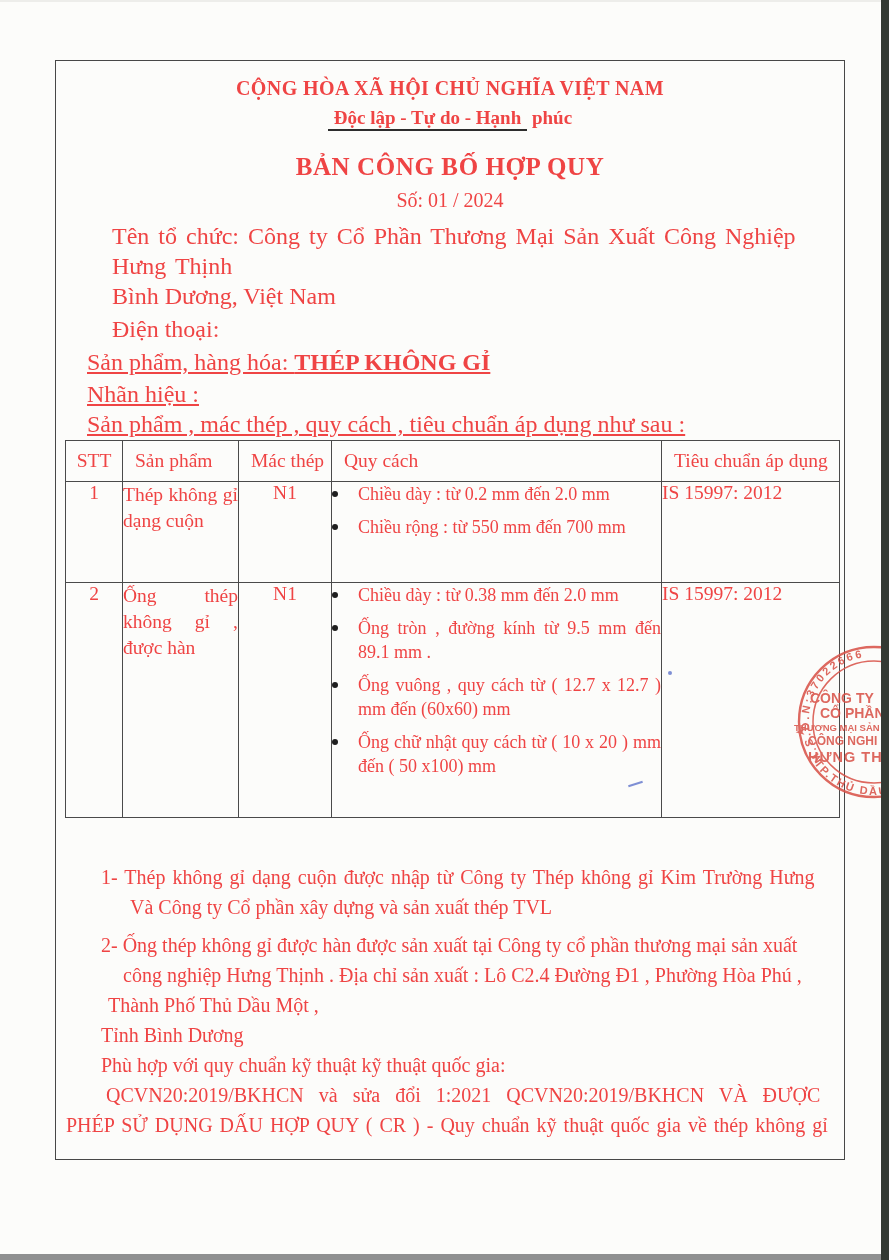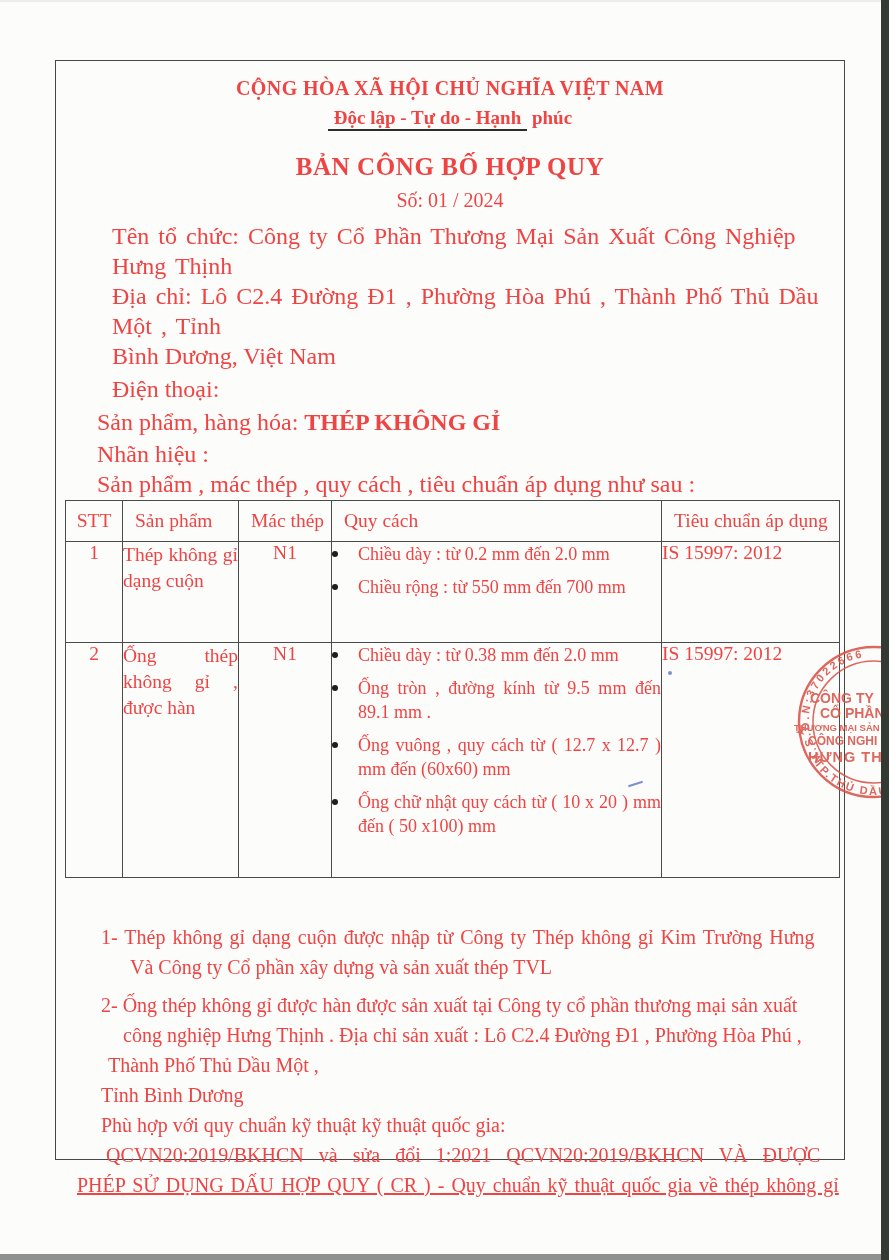--- a/index.html
+++ b/index.html
@@ -19,21 +19,21 @@
     border:1.6px solid #474747;background:transparent;
   }
   .center{text-align:center;}
   .b{font-weight:bold;}
   .hdr1{margin-top:12px;font-size:20px;line-height:30px;letter-spacing:.4px;}
   .hdr2{font-size:19px;line-height:30px;}
   .hdr2 .ul{border-bottom:2px solid #2d2d2d;padding:0 6px 1px 6px;}
   .doc-title{margin-top:16px;font-size:25px;line-height:36px;letter-spacing:.6px;}
   .doc-no{font-size:20px;line-height:30px;}
   .p{font-size:24px;line-height:30px;margin-left:56px;}
-  .p.ind{margin-left:41px;}
+  .p.ind{margin-left:31px;text-decoration:underline;}
   .ws3{word-spacing:3px;}
   .ws2{word-spacing:2px;}
   .mt3{margin-top:3px;}
   .mt6{margin-top:6px;}
   .mt2{margin-top:2px;}
 
   table.spec{
     border-collapse:collapse;margin-left:9px;margin-top:1px;
     table-layout:fixed;width:774px;
   }
@@ -56,21 +56,21 @@
   ul.qc .txt{flex:1;font-size:18px;line-height:24px;text-align:justify;}
   tr.r1 td{height:100px;}
   tr.r2 td{height:234px;}
 
   .notes{margin-top:44px;font-size:20px;line-height:30px;}
   .nl{margin-left:45px;}
   .nl2{margin-left:74px;}
   .nl-ind{margin-left:67px;}
   .nl-ind2{margin-left:52px;}
   .qcvn1{margin-left:50px;word-spacing:10px;}
-  .qcvn2{margin-left:21px;word-spacing:2px;text-decoration:underline;}
+  .qcvn2{margin-left:10px;word-spacing:2px;}
   .gap8{margin-top:8px;}
 
   .stamp{position:absolute;left:764px;top:612px;width:220px;height:220px;z-index:5;
          opacity:.88;pointer-events:none;}
   .stamp text{font-family:"Liberation Sans","DejaVu Sans",sans-serif;font-weight:bold;}
 
   .speck{position:absolute;background:#3a55c0;opacity:.65;z-index:6;}
   .speck.s1{left:668px;top:671px;width:4px;height:4px;border-radius:50%;}
   .speck.s2{left:628px;top:783px;width:15px;height:2px;transform:rotate(-18deg);}
 </style>
@@ -81,21 +81,20 @@
 
   <div class="doc-frame">
 
     <div class="center hdr1 b">CỘNG HÒA XÃ HỘI CHỦ NGHĨA VIỆT NAM</div>
     <div class="center hdr2 b"><span class="ul">Độc lập - Tự do - Hạnh</span><span> phúc</span></div>
 
     <div class="center doc-title b">BẢN CÔNG BỐ HỢP QUY</div>
     <div class="center doc-no">Số: 01 / 2024</div>
 
     <div class="p ws3 mt6">Tên tổ chức: Công ty Cổ Phần Thương Mại Sản Xuất Công Nghiệp Hưng Thịnh</div>
-    <div class="p ws3">Địa chỉ: Lô C2.4 Đường Đ1 , Phường Hòa Phú , Thành Phố Thủ Dầu Một , Tỉnh</div>
     <div class="p">Bình Dương, Việt Nam</div>
     <div class="p mt3">Điện thoại:</div>
     <div class="p ind mt3"><span>Sản phẩm, hàng hóa: </span><span class="b">THÉP KHÔNG GỈ</span></div>
     <div class="p ind mt2">Nhãn hiệu :</div>
     <div class="p ind">Sản phẩm , mác thép , quy cách , tiêu chuẩn áp dụng như sau :</div>
 
     <table class="spec">
       <colgroup>
           <col class="c-stt">
           <col class="c-sp">

